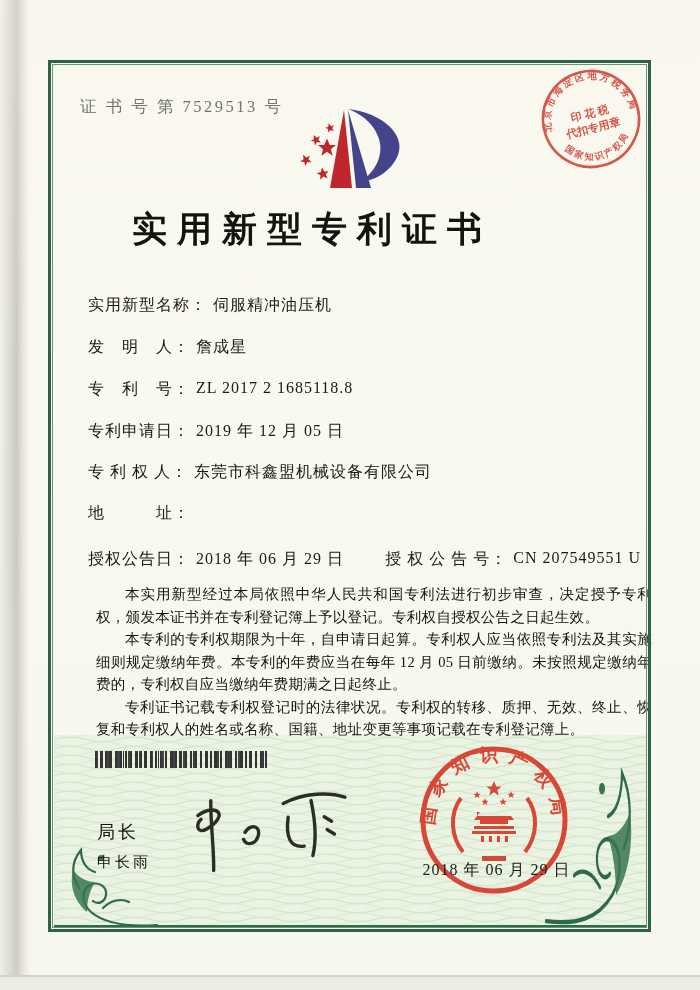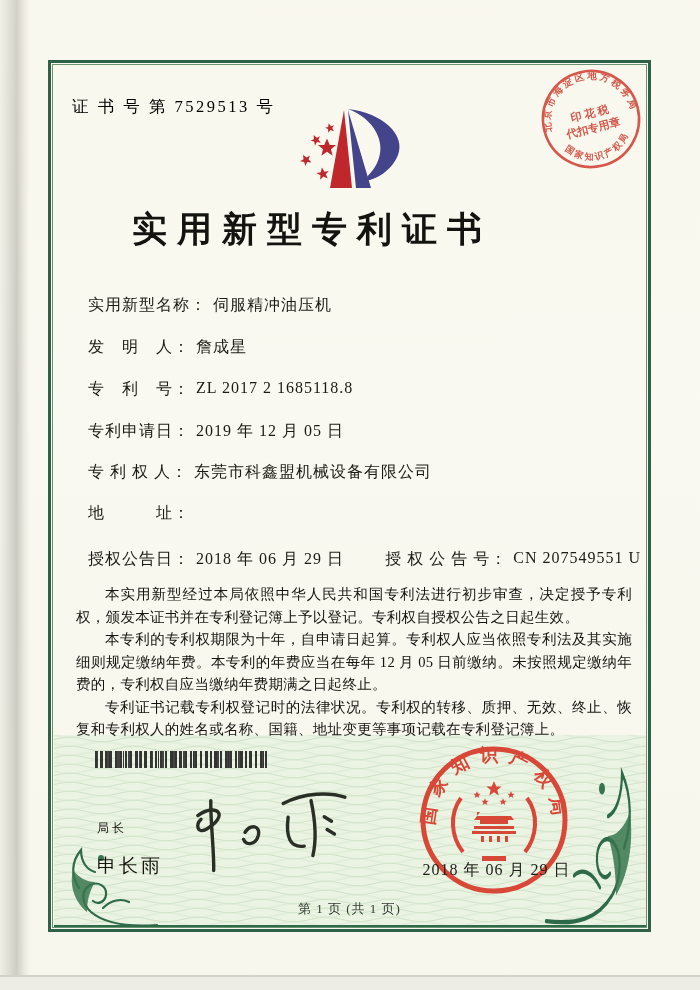--- a/index.html
+++ b/index.html
@@ -8,48 +8,48 @@
   .paper-edge-left{position:absolute;left:0;top:0;width:30px;height:990px;
     background:linear-gradient(90deg,#f2f1ea 0%,#dddcd4 30%,#c9c8c0 55%,#eceae2 82%,#fbfaf2 100%);}
   .paper-edge-bottom{position:absolute;left:0;top:975px;width:700px;height:15px;
     background:linear-gradient(180deg,#cfcec6 0 2px,#efeee8 2px 100%);}
   .photo-tint{position:absolute;inset:0;pointer-events:none;
     background:linear-gradient(180deg,rgba(243,240,224,.25),rgba(235,233,218,.05) 40%,rgba(230,231,214,.18));}
 
   .frame{position:absolute;left:48px;top:60px;width:597px;height:866px;border:3px solid #2e6147;z-index:6;pointer-events:none;}
   .frame-inner{position:absolute;inset:1px;border:1px solid #699471;}
 
-  .cert-no{position:absolute;left:72px;top:96px;font-size:16.5px;letter-spacing:2.5px;color:#000000;z-index:2;}
+  .cert-no{position:absolute;left:80px;top:96px;font-size:16.5px;letter-spacing:2.5px;color:#737373;z-index:2;}
   .logo{position:absolute;left:286px;top:90px;z-index:2;}
   .stamp{position:absolute;left:536px;top:64px;z-index:2;transform:rotate(-14deg);opacity:.88;}
   .title{position:absolute;left:0;top:206px;width:624px;text-align:center;font-size:35px;font-weight:bold;
     letter-spacing:10px;color:#131310;z-index:2;}
 
   .fields{position:absolute;left:88px;top:0;width:556px;z-index:2;color:#1b1a15;font-size:16px;letter-spacing:1px;}
   .frow{position:absolute;left:0;display:flex;width:553px;}
   .frow .lab{white-space:pre;}
   .frow .val{margin-left:6px;white-space:pre;}
   .val2line span{display:block;line-height:24px;}
   .pair2{margin-left:auto;display:flex;}
 
-  .paras{position:absolute;left:76px;top:583px;width:556px;z-index:2;font-size:14.5px;line-height:22.5px;
+  .paras{position:absolute;left:96px;top:583px;width:556px;z-index:2;font-size:14.5px;line-height:22.5px;
     color:#141410;text-align:justify;letter-spacing:.3px;}
   .paras p{margin:0;text-indent:2em;}
 
   .band{position:absolute;left:54px;top:735px;width:592px;height:193px;z-index:1;background:#ebf3e3;}
   .band-baseline{position:absolute;left:54px;top:925px;width:592px;height:2px;background:#2f6b4a;z-index:2;}
 
   .barcode{position:absolute;left:95px;top:751px;width:173px;height:17px;z-index:3;opacity:.88;
     background:
       repeating-linear-gradient(90deg,#1b1b1b 0 2px,rgba(0,0,0,0) 2px 5px),
       repeating-linear-gradient(90deg,#1b1b1b 0 1px,rgba(0,0,0,0) 1px 7px),
       repeating-linear-gradient(90deg,#2e2e2e 0 3px,rgba(0,0,0,0) 3px 11px);}
 
-  .sig-title{position:absolute;left:97px;top:820px;font-size:12px;letter-spacing:3px;color:#17140e;z-index:3;}
-  .sig-name{position:absolute;left:97px;top:853px;font-size:19px;letter-spacing:3px;color:#17140e;z-index:3;}
+  .sig-title{position:absolute;left:97px;top:820px;font-size:18px;letter-spacing:3px;color:#17140e;z-index:3;}
+  .sig-name{position:absolute;left:97px;top:853px;font-size:15px;letter-spacing:3px;color:#17140e;z-index:3;}
   .sig-hand{position:absolute;left:185px;top:780px;z-index:3;transform:rotate(-4deg);}
 
   .seal{position:absolute;left:413px;top:739px;z-index:3;opacity:.92;}
   .seal-date{position:absolute;left:409px;top:860px;width:175px;text-align:center;font-size:16px;
     letter-spacing:1px;color:#1d1d18;z-index:4;}
 
   .flourish-left{position:absolute;left:57px;top:842px;z-index:2;}
   .flourish-right{position:absolute;left:541px;top:757px;z-index:2;}
 
   .footer{position:absolute;left:48px;top:900px;width:603px;text-align:center;font-size:13px;
@@ -204,21 +204,20 @@
       <path transform="translate(9,-18) scale(0.38)" d="M0,-10 L2.9,-3.1 L9.5,-3.1 L4.2,1.2 L5.9,8.1 L0,4 L-5.9,8.1 L-4.2,1.2 L-9.5,-3.1 L-2.9,-3.1 Z"></path>
       <path d="M-17,-4 l3,-4 h28 l-31,0 z M-17,-4 h34 l3,4 h-40 z M-14,0 h28 v4 h-28 z M-20,6 h40 v3 h-40 z M-22,11 h44 v3 h-44 z M-13,16 h3 v6 h-3 z M-5,16 h3 v6 h-3 z M3,16 h3 v6 h-3 z M11,16 h3 v6 h-3 z M-12,36 h24 v5 h-24 z"></path>
       <g stroke="#d73a2a" stroke-width="4" fill="none">
         <path d="M-31,32 C-43,17 -45,-6 -33,-22"></path>
         <path d="M31,32 C43,17 45,-6 33,-22"></path>
       </g>
     </g>
   </svg>
   <div class="seal-date">2018 年 06 月 29 日</div>
 
-  <div class="footer">第 1 页 (共 1 页)</div>
 
   <div class="frame">
     <div class="frame-inner"></div>
   </div>
 
   <div class="paper-edge-left"></div>
   <div class="paper-edge-bottom"></div>
   <div class="photo-tint"></div>
 
 </div>

